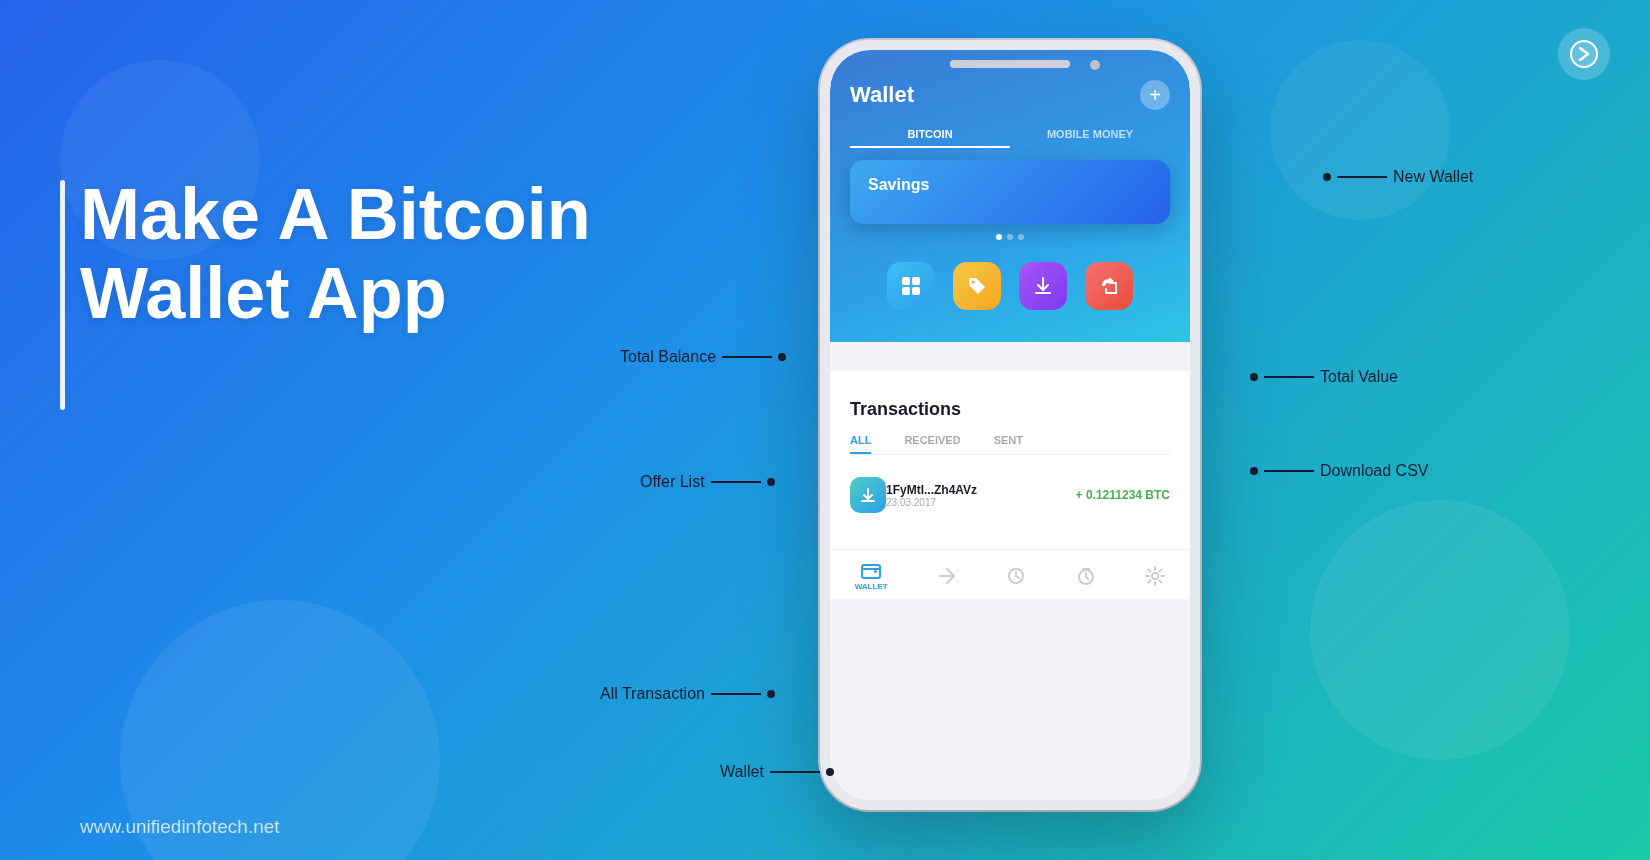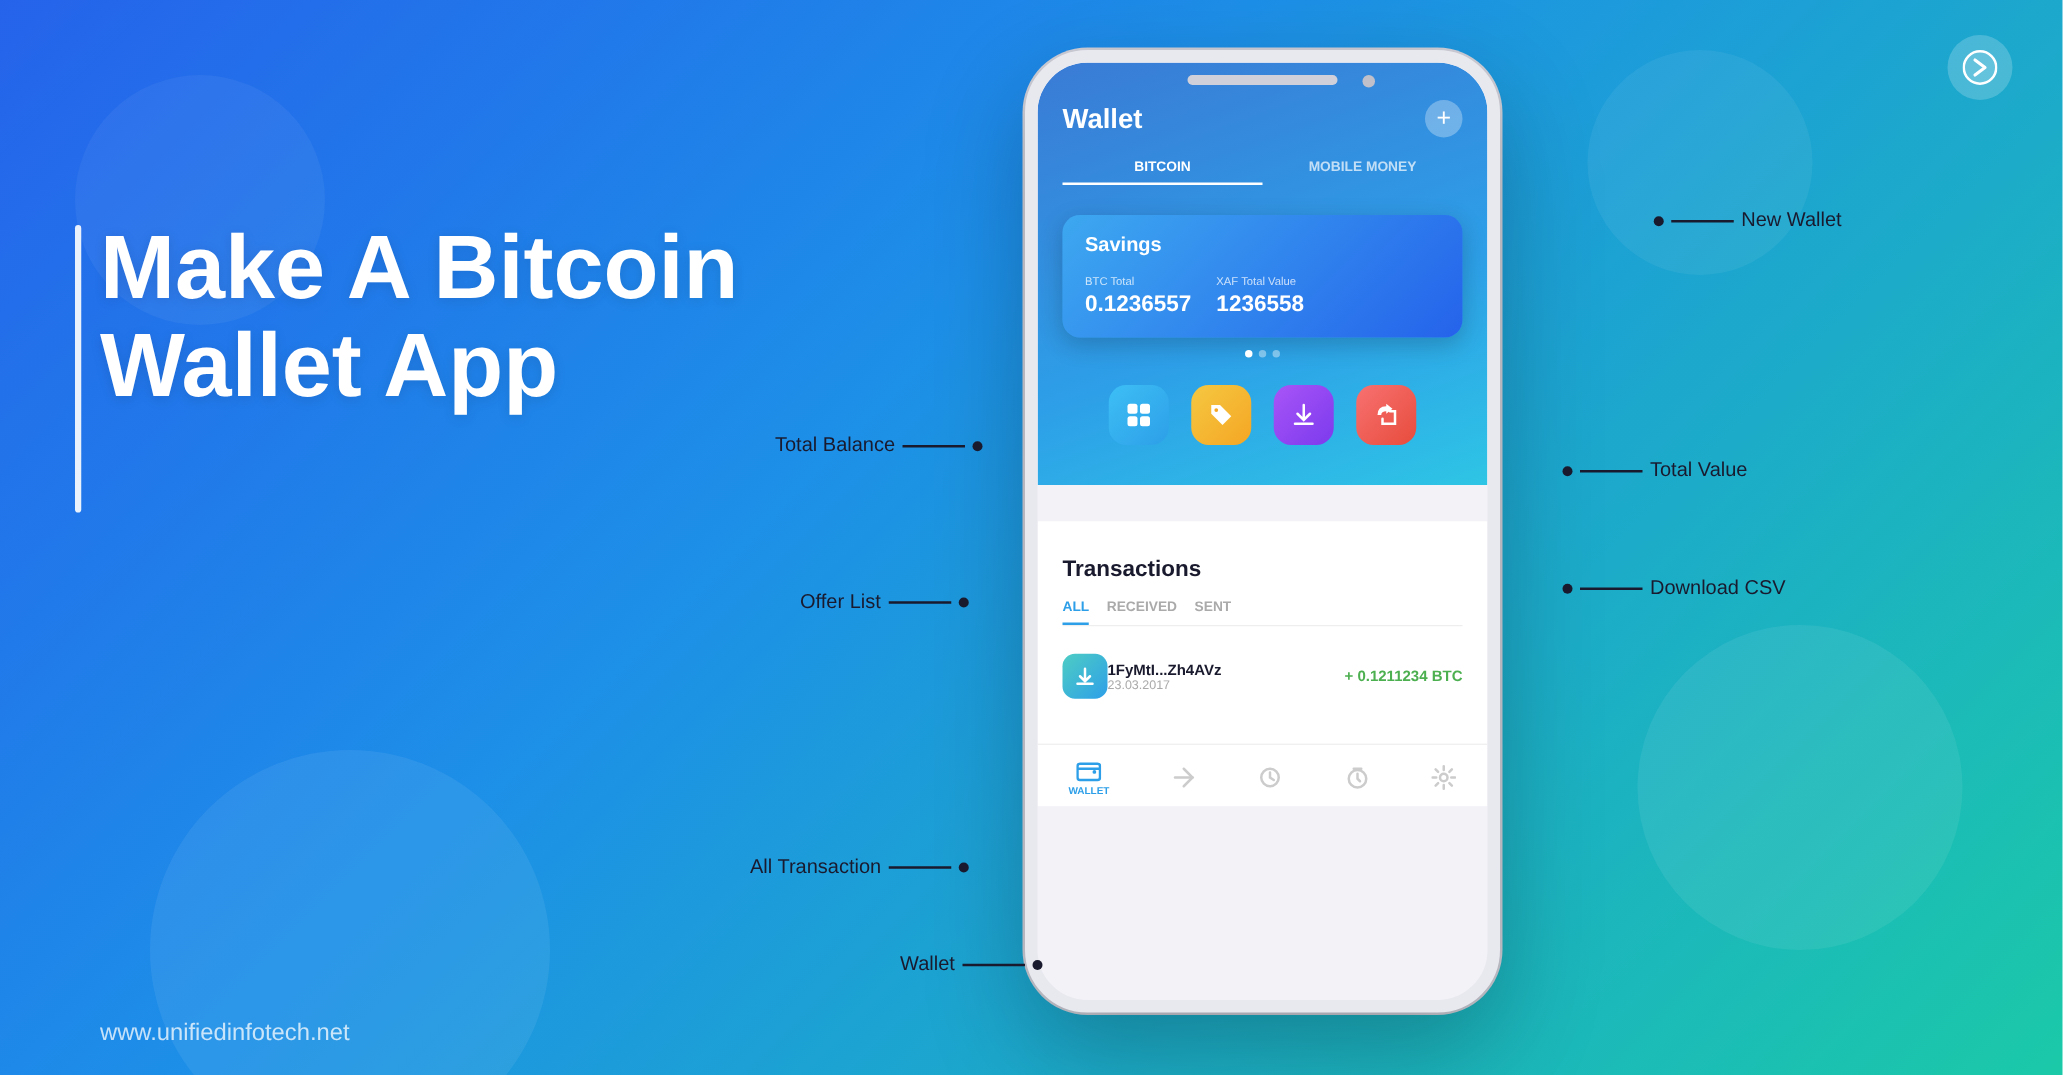--- a/index.html
+++ b/index.html
@@ -174,21 +174,21 @@
       justify-content: center;
       color: #fff;
       font-size: 20px;
       font-weight: 300;
     }
 
     
     .phone-tabs {
       display: flex;
       gap: 0;
-      margin-bottom: 24px;
+      margin-bottom: 12px;
     }
     .phone-tab {
       flex: 1;
       text-align: center;
       padding: 6px 0;
       font-size: 11px;
       font-weight: 600;
       color: rgba(255,255,255,0.7);
       cursor: pointer;
     }
@@ -271,21 +271,21 @@
     .transactions-title {
       font-size: 18px;
       font-weight: 800;
       color: #1a1a2e;
       margin-bottom: 14px;
     }
 
     
     .tx-tabs {
       display: flex;
-      gap: 14px;
+      gap: 33px;
       margin-bottom: 14px;
       border-bottom: 1px solid #eee;
     }
     .tx-tab {
       font-size: 11px;
       font-weight: 700;
       color: #aaa;
       padding-bottom: 6px;
       cursor: pointer;
     }
@@ -442,30 +442,20 @@
           <div class="phone-add-btn">+</div>
         </div>
 
         <div class="phone-tabs">
           <div class="phone-tab active">BITCOIN</div>
           <div class="phone-tab">MOBILE MONEY</div>
         </div>
 
         <div class="savings-card">
           <div class="savings-title">Savings</div>
-          <div class="savings-balances">
-            <div class="savings-balance-item">
-              <div class="savings-balance-label">BTC Total</div>
-              <div class="savings-balance-value">0.1236557</div>
-            </div>
-            <div class="savings-balance-item">
-              <div class="savings-balance-label">XAF Total Value</div>
-              <div class="savings-balance-value">1236558</div>
-            </div>
-          </div>
         </div>
 
         <div class="carousel-dots">
           <div class="carousel-dot active"></div>
           <div class="carousel-dot"></div>
           <div class="carousel-dot"></div>
         </div>
 
         <div class="action-icons-row">
           <div class="action-icon-btn" style="background: linear-gradient(135deg, #3dbff5, #2d9fe8);">

